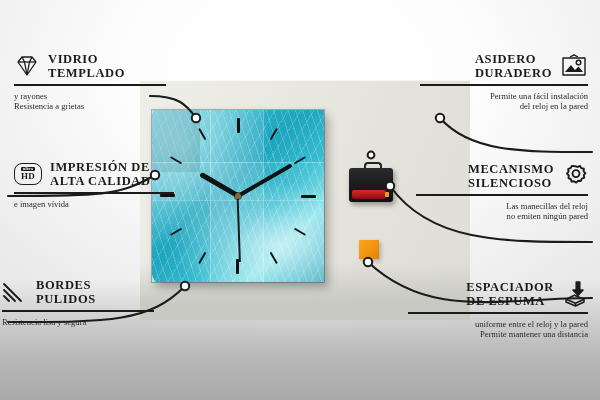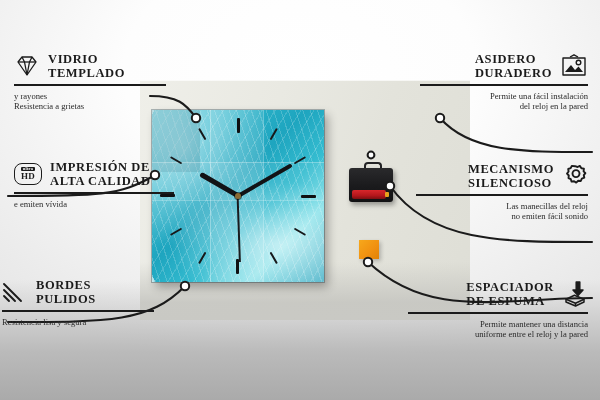--- a/index.html
+++ b/index.html
@@ -212,21 +212,21 @@
       <div class="hdbox">
         <span class="u">ultra</span>
         <span class="hd">HD</span>
       </div>
       <div>
         <div class="ttl">IMPRESIÓN DE</div>
         <div class="ttl">ALTA CALIDAD</div>
       </div>
     </div>
     <div class="rule"></div>
-    <div class="desc">e emiten vívida</div>
+    <div class="desc">e imagen vívida</div>
   </div>
 
   <div class="feat left" style="left:2px;top:278px;width:152px;">
     <div class="row">
       <svg class="ic" width="26" height="22" viewBox="0 0 26 22">
         <g stroke="#1b1b1b" stroke-width="1.9" stroke-linecap="round">
           <path d="M2 3 L19 20"></path>
             <path d="M2 9 L13 20"></path>
             <path d="M2 15 L7 20"></path>
         </g>
@@ -268,36 +268,36 @@
       </div>
       <svg class="ic" width="26" height="24" viewBox="0 0 26 24">
         <g fill="none" stroke="#1b1b1b" stroke-width="1.9" stroke-linejoin="round">
           <path d="M13 2.2 L15.6 3 L17.8 1.9 L19.4 4.2 L21.9 4.6 L21.6 7.3 L23.4 9.1 L21.8 11.2 L22.3 13.7 L19.8 14.6 L18.8 17 L16.2 16.8 L14.2 18.6 L12.1 17.2 L9.6 17.6 L8.8 15.2 L6.5 14.1 L6.8 11.5 L5 9.6 L6.6 7.5 L6.2 5 L8.7 4.2 L9.8 1.9 Z"></path>
           <circle cx="14" cy="9.6" r="3.5"></circle>
         </g>
       </svg>
     </div>
     <div class="rule"></div>
     <div class="desc">Las manecillas del reloj</div>
-    <div class="desc">no emiten fácil sonido</div>
+    <div class="desc">no emiten ningún pared</div>
   </div>
 
   <div class="feat right" style="right:12px;top:280px;width:180px;">
     <div class="row">
       <div>
         <div class="ttl">ESPACIADOR</div>
         <div class="ttl">DE ESPUMA</div>
       </div>
       <svg class="ic" width="26" height="26" viewBox="0 0 26 26">
         <g fill="none" stroke="#1b1b1b" stroke-width="1.5" stroke-linejoin="round">
           <path d="M14.2 1 H17.8 V9 H21 L16 14.5 L11 9 H14.2 Z" fill="#1b1b1b"></path>
           <path d="M4 18.2 L12.5 14.2 L22 18.2 L13.5 22.2 Z"></path>
           <path d="M4 18.2 V21 L13.5 25 V22.2"></path>
           <path d="M22 18.2 V21 L13.5 25"></path>
         </g>
       </svg>
     </div>
     <div class="rule"></div>
+    <div class="desc">uniforme entre el reloj y la pared</div>
     <div class="desc">Permite mantener una distancia</div>
-    <div class="desc">uniforme entre el reloj y la pared</div>
   </div>
 
 </div>
 
 </body></html>

